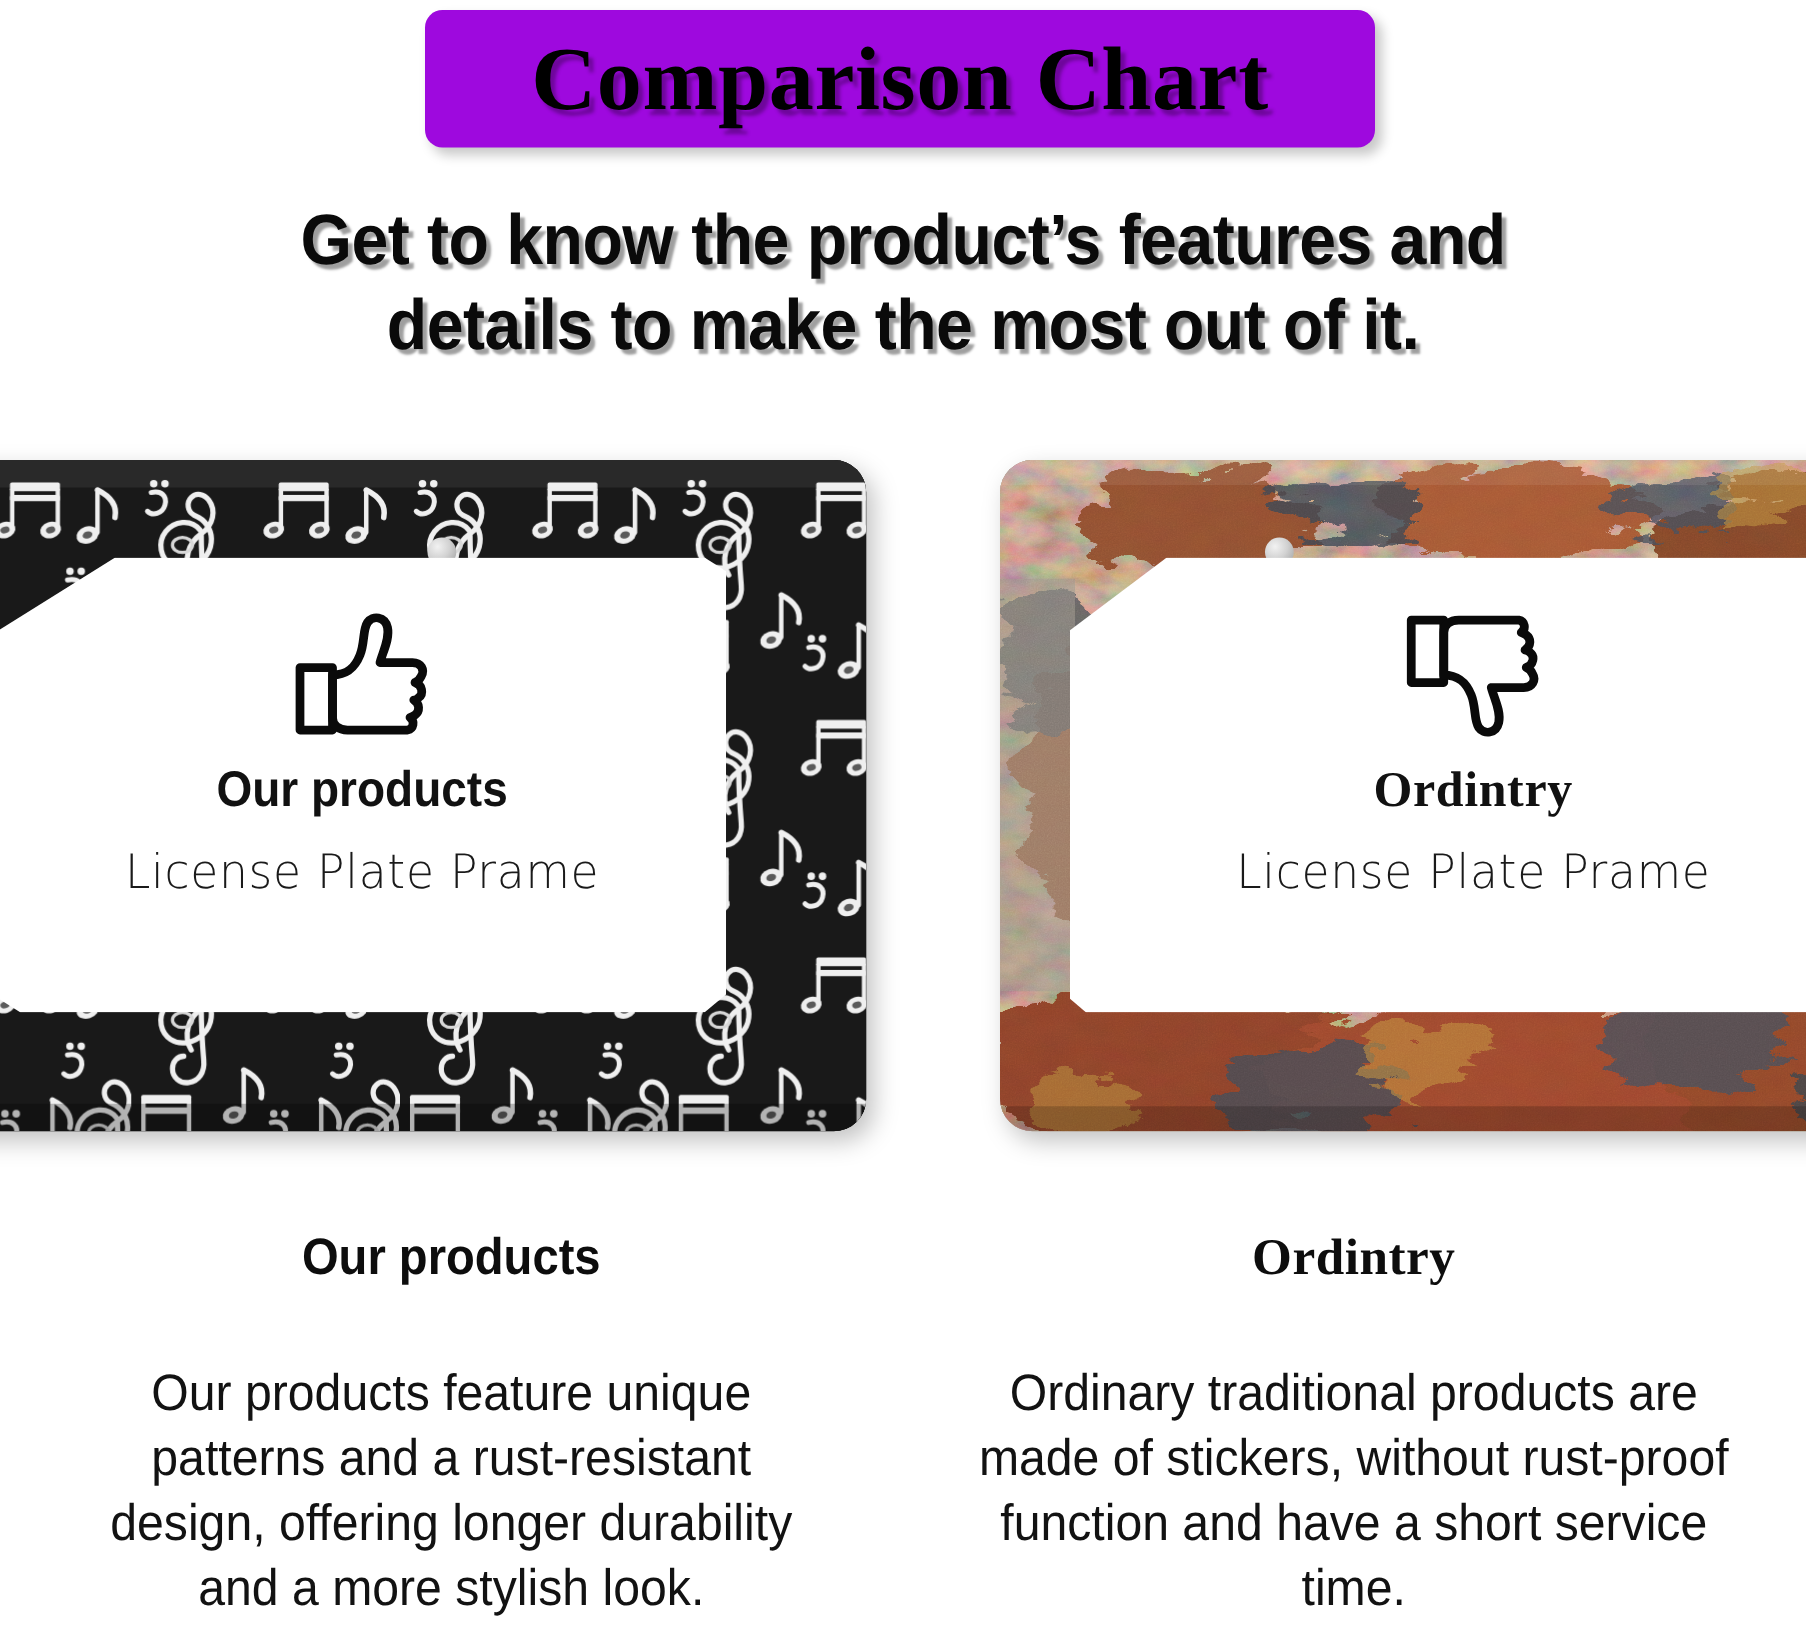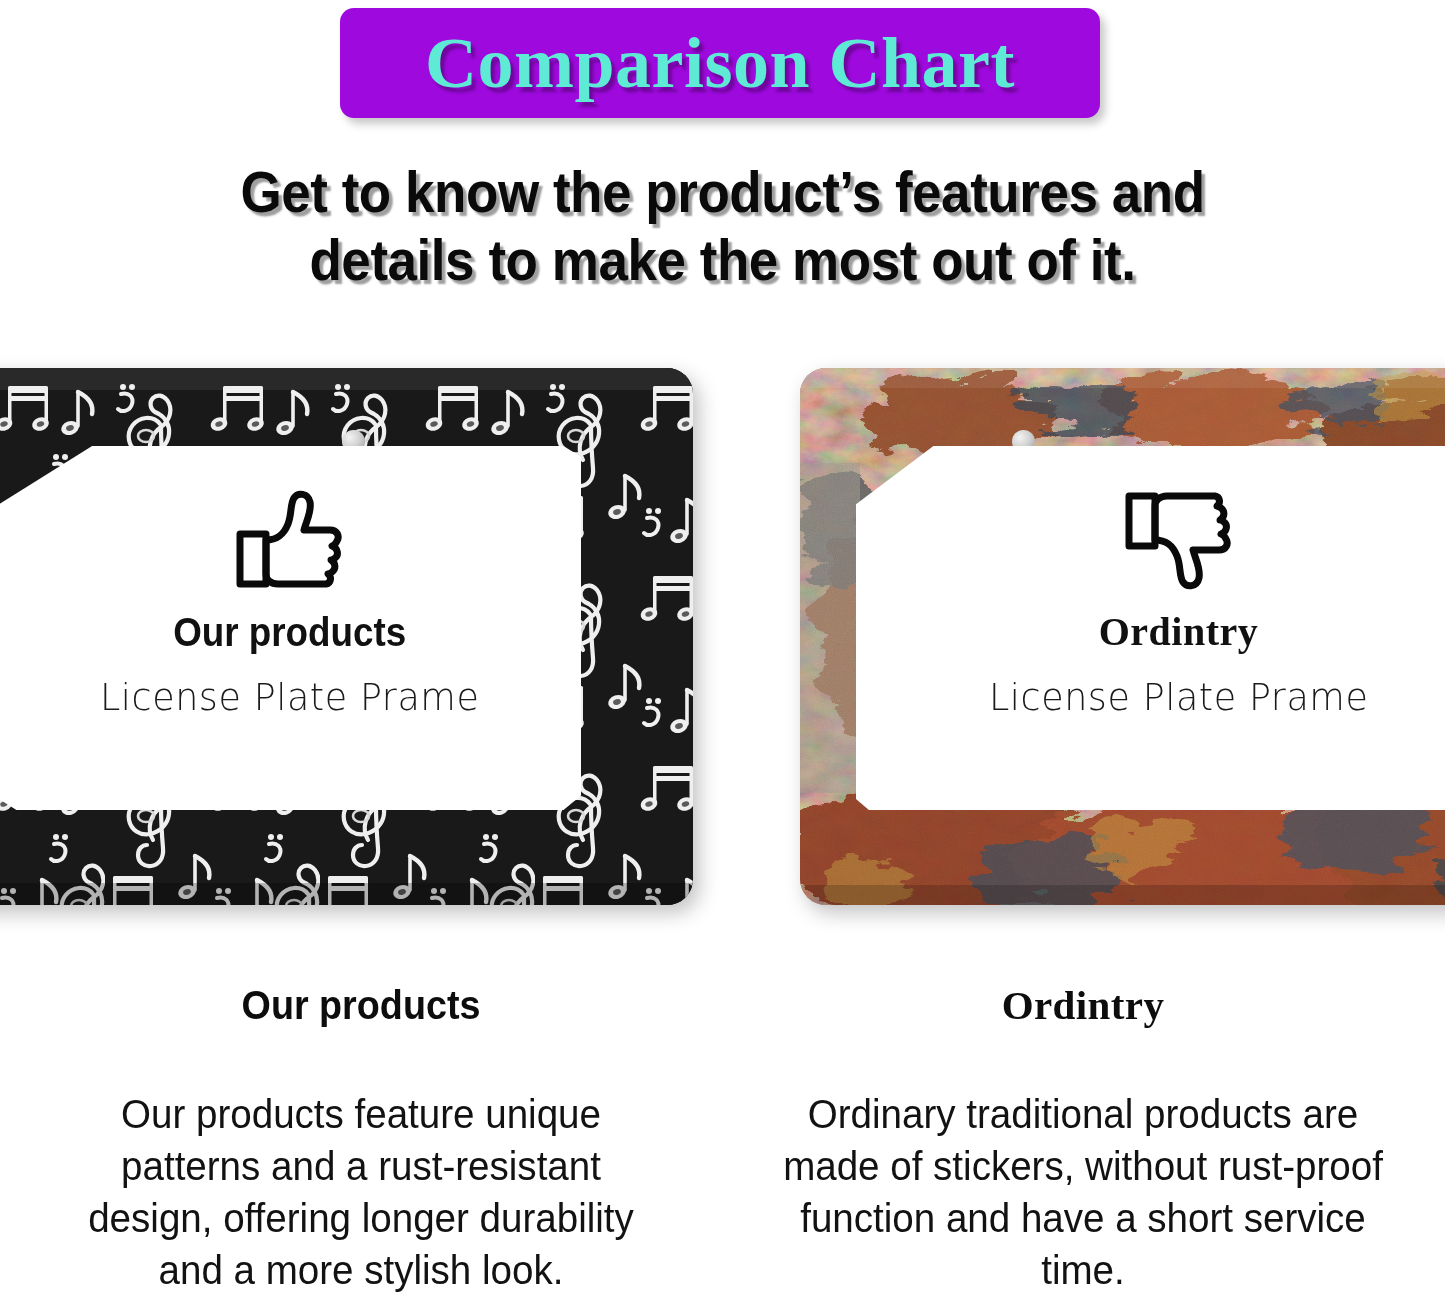--- a/index.html
+++ b/index.html
@@ -32,21 +32,21 @@
     display: flex;
     align-items: center;
     justify-content: center;
     box-shadow: 5px 6px 9px rgba(0,0,0,0.22);
   }
   .title-badge-text {
     font-family: "Liberation Serif", serif;
     font-weight: bold;
     font-size: 72px;
     line-height: 1;
-    color: #5eead4;
+    color: #000000;
     letter-spacing: 0.5px;
     text-shadow: 4px 5px 3px rgba(0,0,0,0.30);
     white-space: nowrap;
   }
 
   .subtitle {
     position: absolute;
     left: 0;
     top: 158px;
     width: 1445px;

